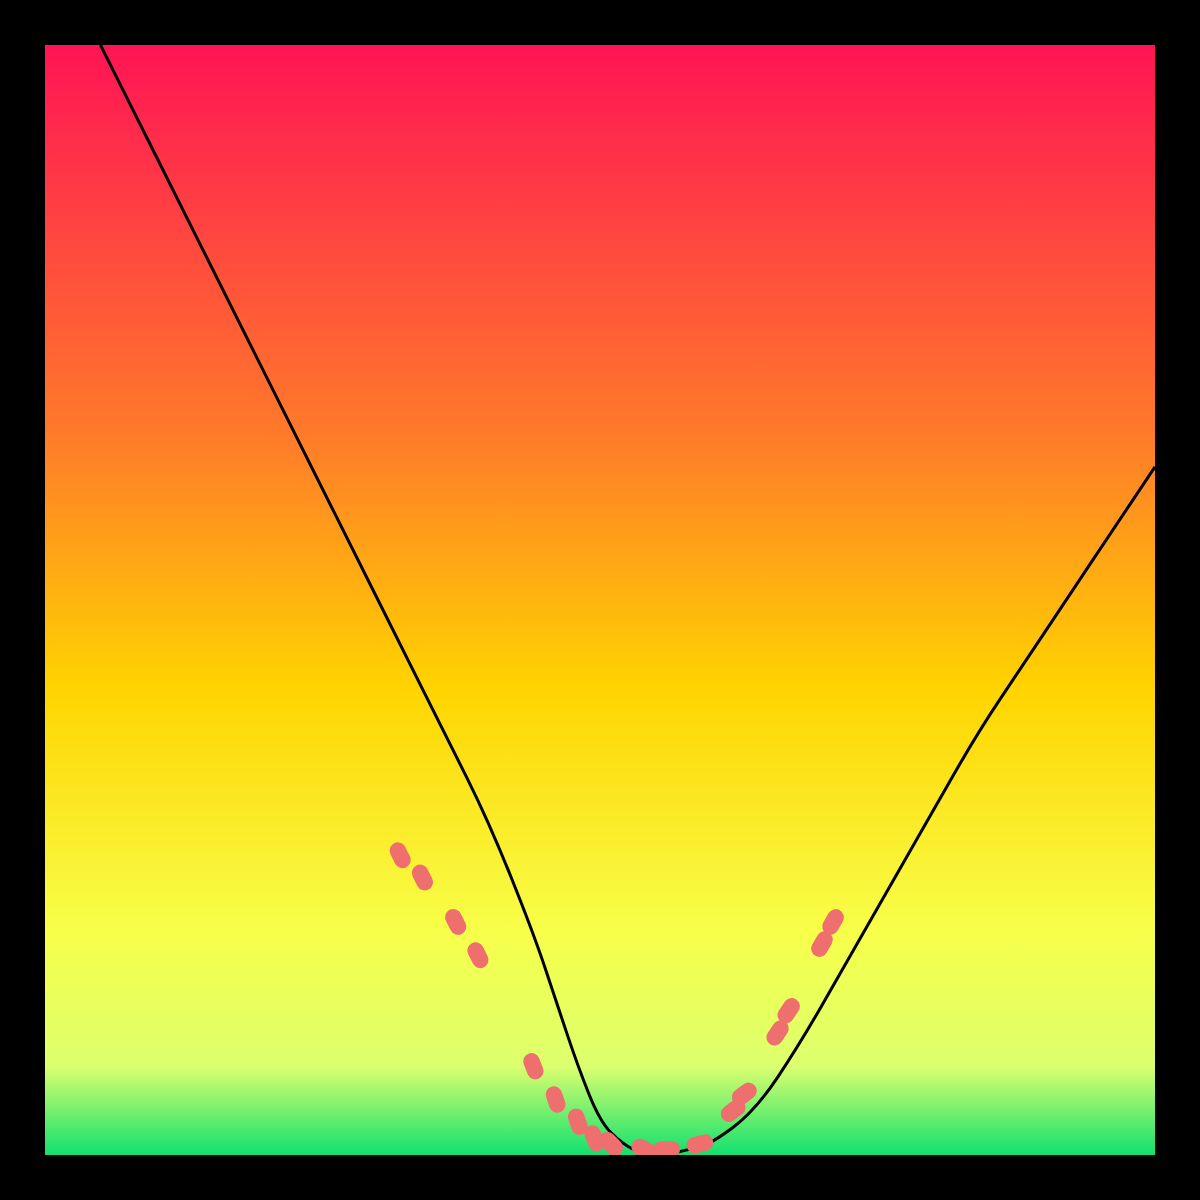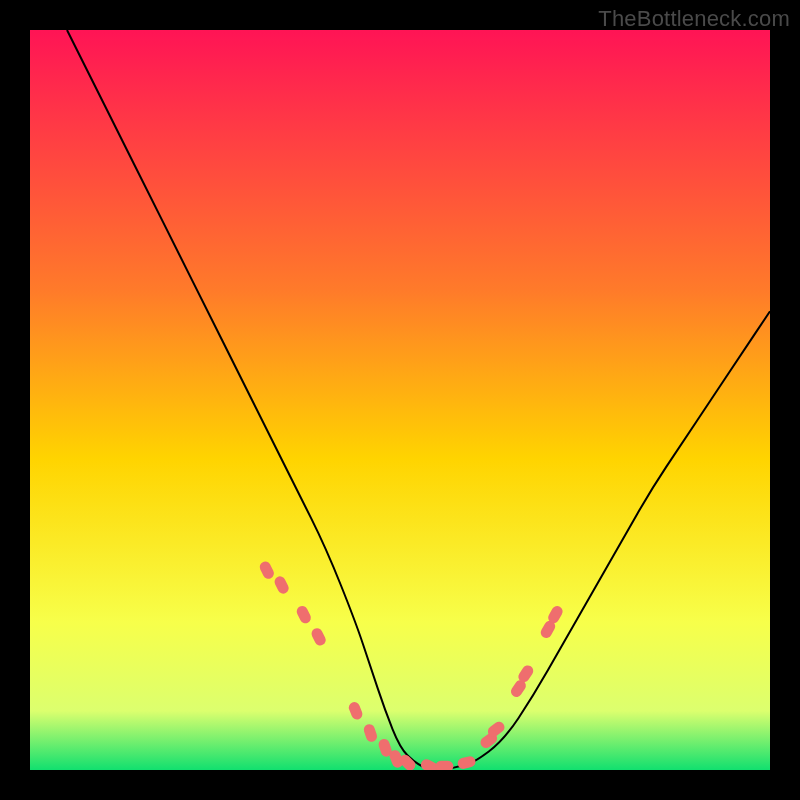--- a/index.html
+++ b/index.html
@@ -38,21 +38,20 @@
   }
   svg {
     display: block;
   }
 </style>
 </head>
 <body>
 
 <div class="frame">
 
-  <div class="watermark">TheBottleneck.com</div>
 
   <div class="plot-wrap">
     <svg id="chart-svg" width="740" height="740" viewBox="0 0 740 740">
       <defs>
         <linearGradient id="bg-grad" x1="0" y1="0" x2="0" y2="1">
           <stop id="g0" offset="0%" stop-color="#ff1455"></stop>
           <stop id="g1" offset="35%" stop-color="#ff7a2a"></stop>
           <stop id="g2" offset="58%" stop-color="#ffd400"></stop>
           <stop id="g3" offset="80%" stop-color="#f7ff4a"></stop>
           <stop id="g4" offset="92%" stop-color="#dcff6e"></stop>

